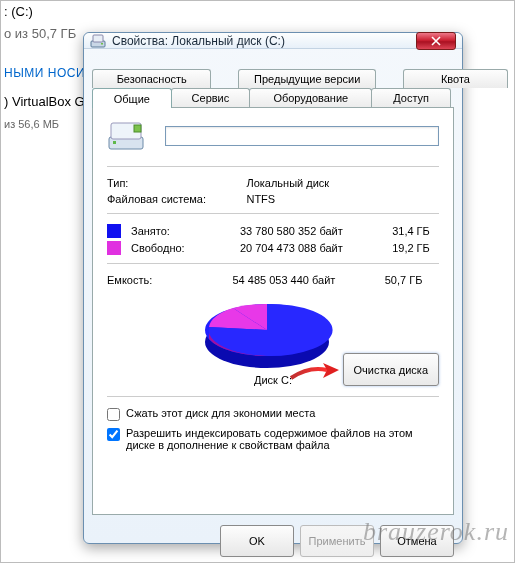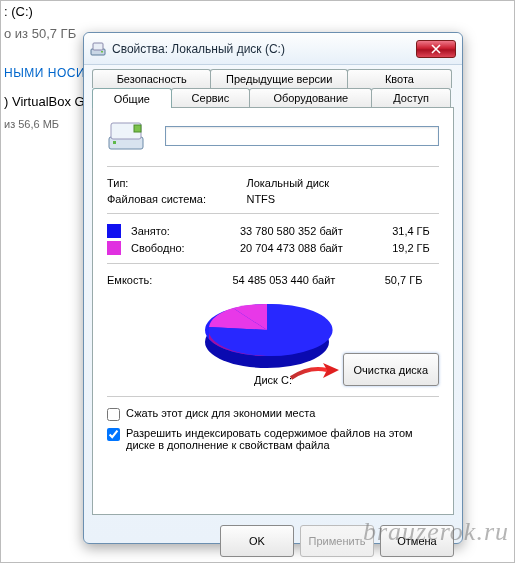--- a/index.html
+++ b/index.html
@@ -22,42 +22,42 @@
   .dialog {
     position:absolute;
     left:83px; top:32px;
     width:380px; height:512px;
     background:linear-gradient(#f4f8fc,#eaf2fa);
     border:1px solid #6b8fb0;
     box-shadow:0 4px 14px rgba(0,0,0,0.35);
     border-radius:6px;
   }
   .titlebar {
-    height:32px;
+    height:16px;
     display:flex; align-items:center;
     padding:0 6px;
     background:linear-gradient(#fdfefe,#e7f0f9);
     border-bottom:1px solid #c3d3e3;
     border-radius:6px 6px 0 0;
   }
   .titlebar .ticon { width:16px; height:16px; margin-right:6px; display:flex; align-items:center; justify-content:center;}
   .titlebar .ttext { flex:1; font-size:12px; color:#1a2a3a;}
   .closebtn {
     width:40px; height:18px;
     background:linear-gradient(#e78,#c23 45%,#a12 55%,#d45);
     border:1px solid #7a1b1b;
     border-radius:3px;
     display:flex; align-items:center; justify-content:center;
     color:#fff; font-weight:bold; font-size:11px;
     cursor:pointer;
   }
   .client {
     position:absolute; left:8px; right:8px; top:36px; bottom:10px;
   }
-  .tabs-row { display:flex; }
+  .tabs-row { display:flex;gap:28px; }
   .tabs-row2 { display:flex; }
   .tab {
     border:1px solid #9aa;
     border-bottom:none;
     background:linear-gradient(#fdfdfd,#ececec);
     padding:3px 0 3px 0;
     text-align:center;
     font-size:11px;
     border-radius:3px 3px 0 0;
     margin-right:-1px;

